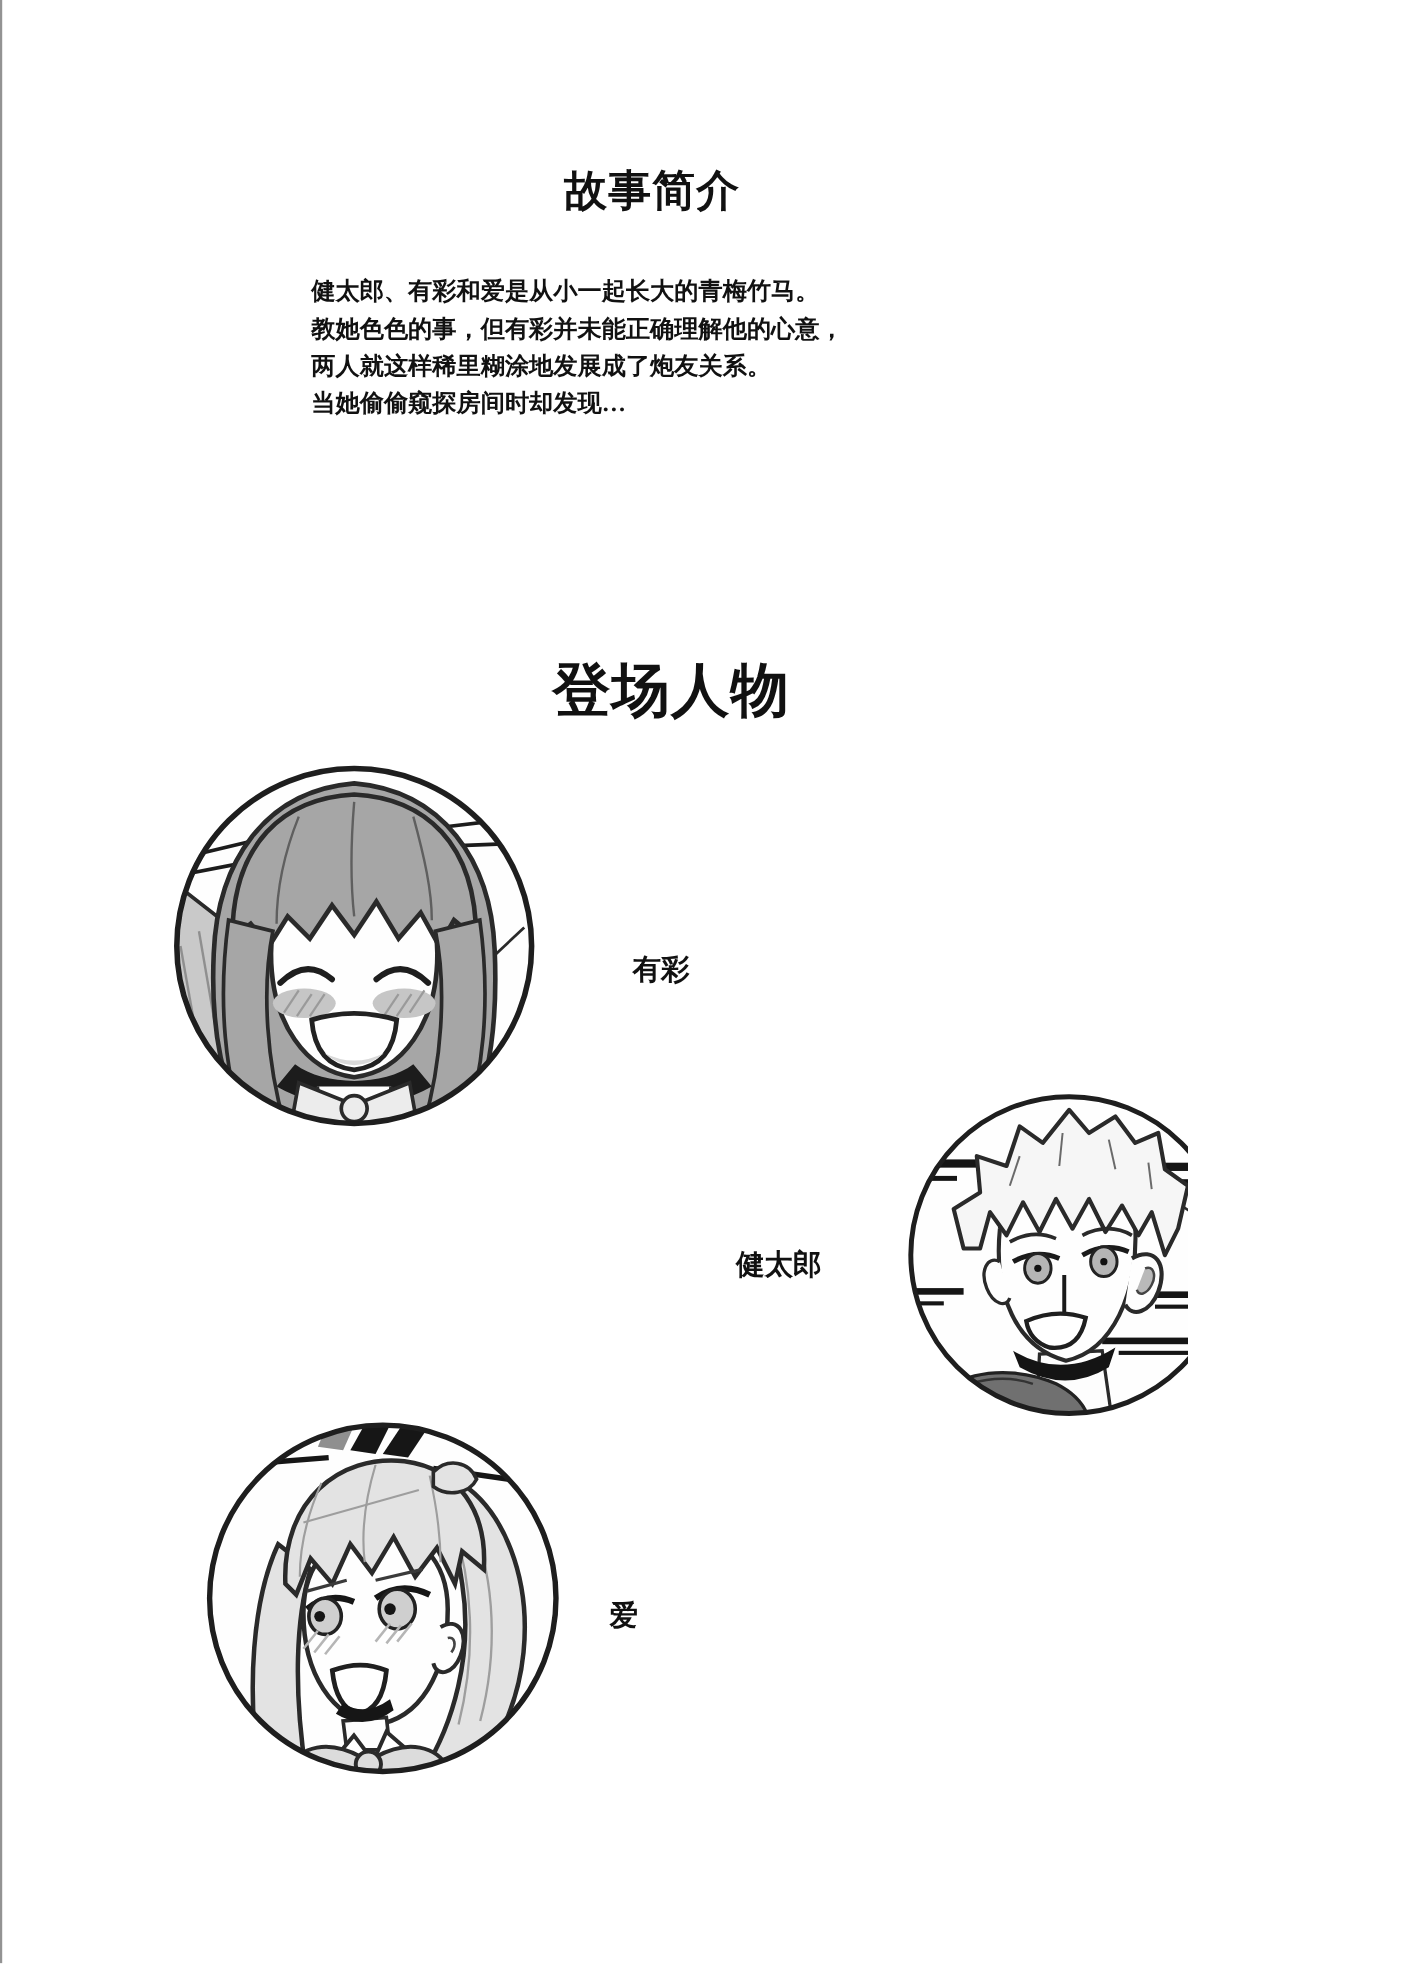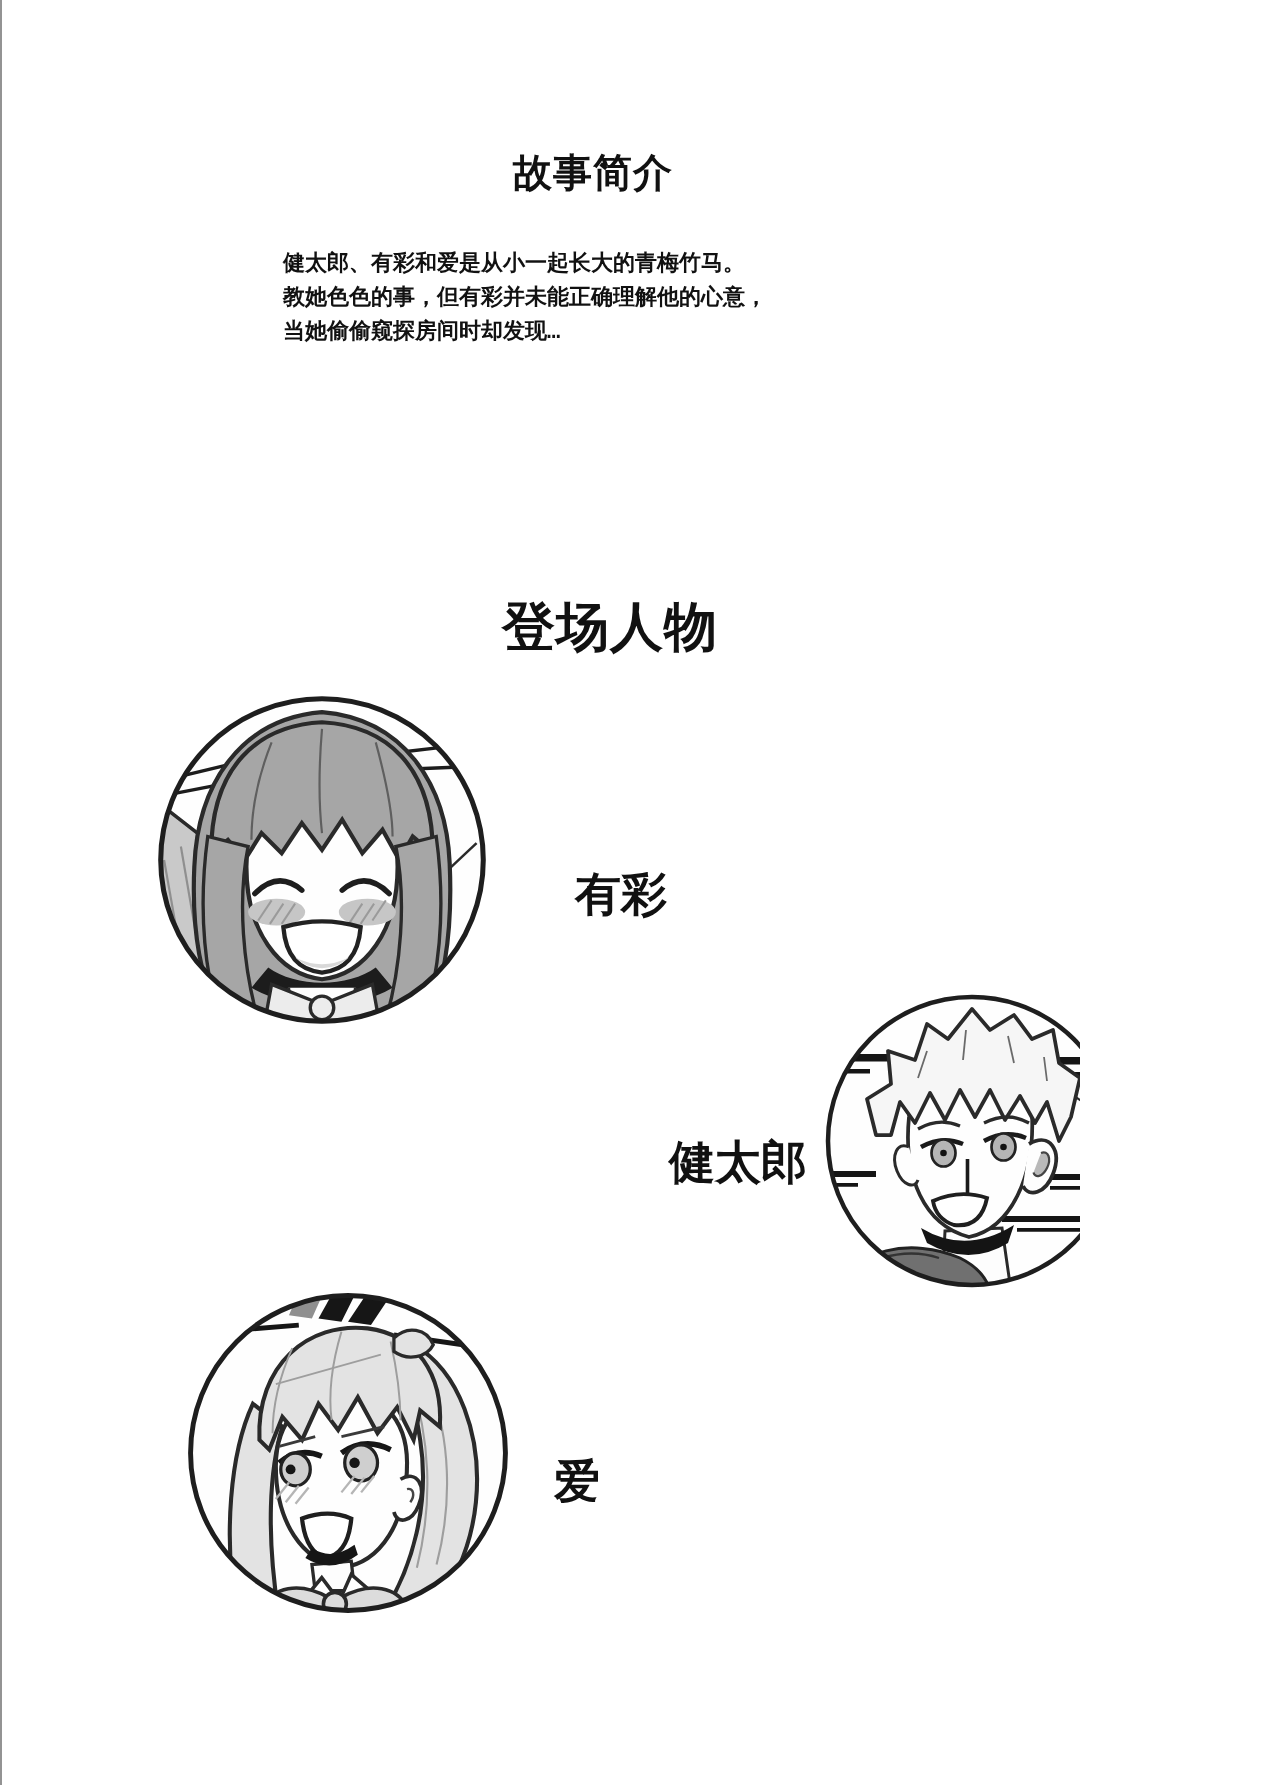--- a/index.html
+++ b/index.html
@@ -3,21 +3,21 @@
 <meta charset="utf-8">
 <style>
   * { margin: 0; padding: 0; box-sizing: border-box; }
   html, body { background: #ffffff; }
   .page {
     position: relative;
     width: 1080px;
     height: 1785px;
     background: #ffffff;
     overflow: hidden;
-    font-family: Liberation Mono, monospace;
+    font-family: Liberation Serif, serif;
     color: #111111;
   }
   .scan-edge {
     position: absolute;
     left: 0; top: 0;
     width: 2px; height: 100%;
     background: #3a3a3a;
     opacity: .55;
   }
   .story-title {
@@ -46,40 +46,41 @@
     letter-spacing: 1px;
     white-space: nowrap;
   }
   .portrait { position: absolute; }
   .portrait svg { display: block; width: 100%; height: 100%; }
   .portrait-arisa   { left: 154px; top: 692px;  width: 336px; height: 336px; }
   .portrait-kentaro { left: 822px; top: 991px;  width: 300px; height: 300px; }
   .portrait-ai      { left: 184px; top: 1289px; width: 328px; height: 328px; }
   .char-name {
     position: absolute;
-    font-size: 46px;
+    font-size: 26px;
     font-weight: 700;
     white-space: nowrap;
   }
   .name-arisa   { left: 575px; top: 864px; }
   .name-kentaro { left: 669px; top: 1132px; }
   .name-ai      { left: 554px; top: 1451px; }
 </style>
 </head>
 <body>
 
 <div class="page">
 
   <div class="scan-edge"></div>
 
   <h1 class="story-title">故事简介</h1>
 
   <div class="synopsis">
     <p>健太郎、有彩和爱是从小一起长大的青梅竹马。</p>
     <p>教她色色的事，但有彩并未能正确理解他的心意，</p>
+    <p>两人就这样稀里糊涂地发展成了炮友关系。</p>
     <p>当她偷偷窥探房间时却发现…</p>
   </div>
 
   <h2 class="cast-title">登场人物</h2>
 
   <figure class="portrait portrait-arisa">
     <svg viewBox="0 0 200 200">
       <defs>
           <clipPath id="clipA">
             <circle cx="100" cy="100" r="96"></circle>

